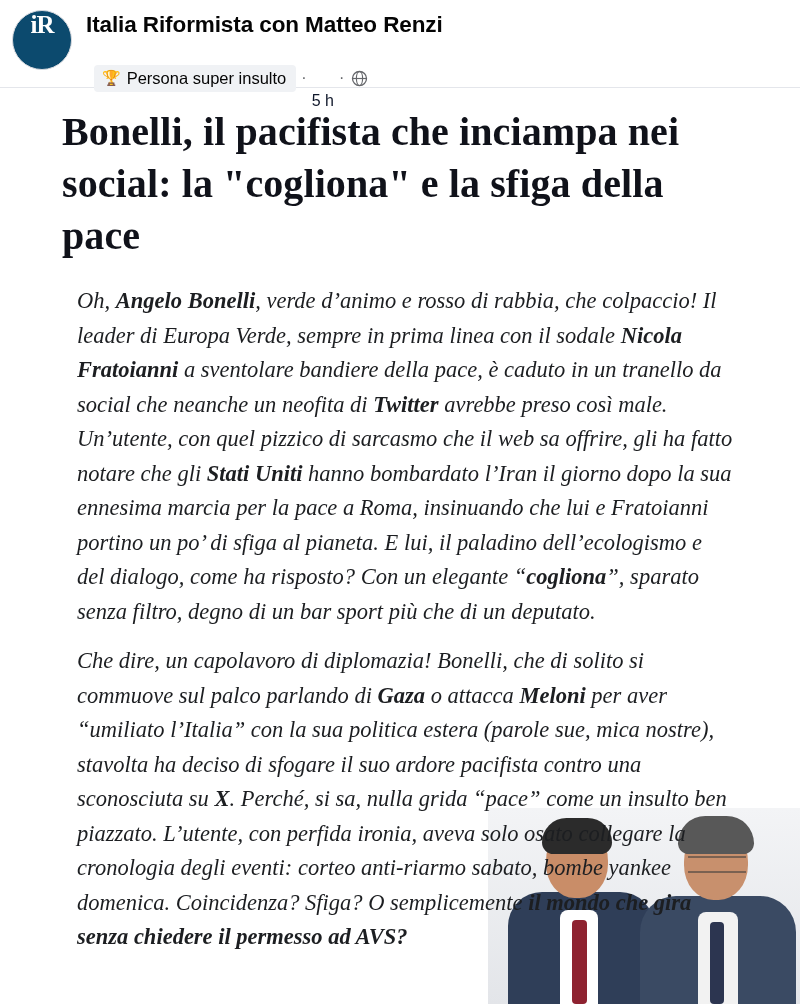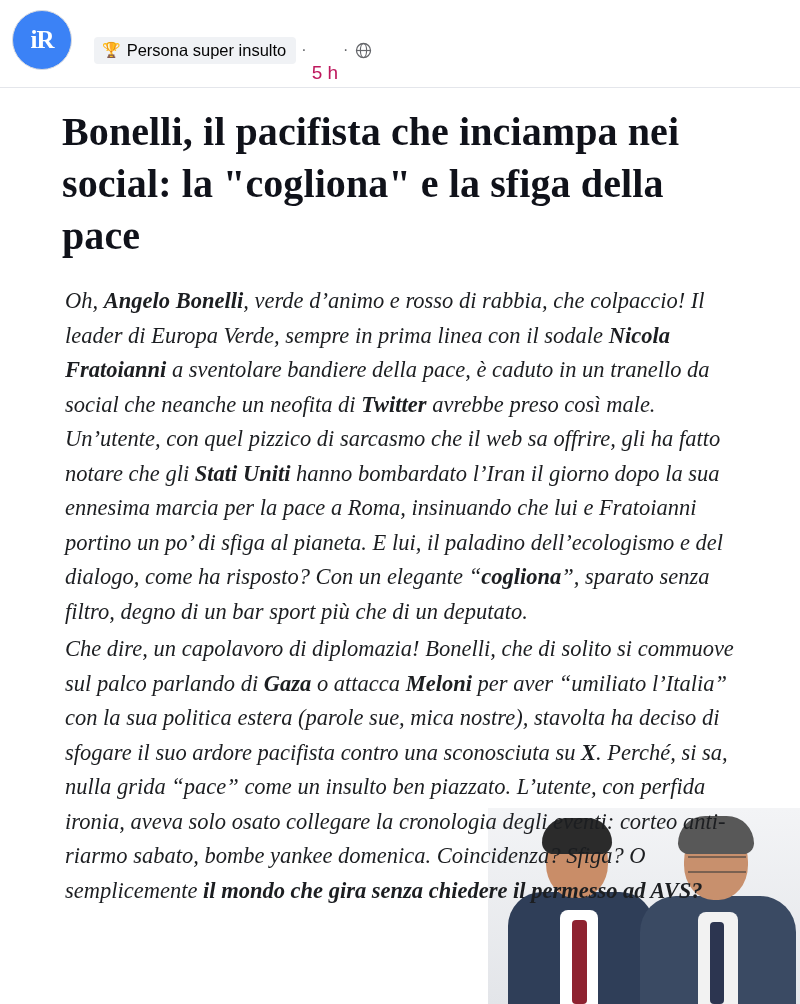--- a/index.html
+++ b/index.html
@@ -21,24 +21,24 @@
     align-items: flex-start;
     padding: 10px 12px 8px 12px;
     border-bottom: 1px solid #e4e6eb;
     box-sizing: border-box;
     height: 88px;
   }
   .avatar {
     width: 58px;
     height: 58px;
     border-radius: 50%;
-    background: #3b82f6;
+    background: #0c4a6e;
     color: #ffffff;
     display: flex;
-    align-items: center;
+    align-items: flex-start;
     justify-content: center;
     font-family: "Liberation Serif", serif;
     font-size: 25px;
     font-weight: bold;
     letter-spacing: -1px;
     flex: 0 0 auto;
     border: 1px solid #d8dadf;
   }
   .header-text {
     margin-left: 14px;
@@ -85,22 +85,22 @@
     margin-right: 6px;
     font-size: 15px;
     line-height: 1;
   }
   .dot-sep {
     margin: 0 5px;
     color: #65676b;
     font-size: 16px;
   }
   .timestamp {
-    color: #be185d;
-    font-size: 19px;
+    color: #0f172a;
+    font-size: 16px;
     margin-top: 46px;
   }
   .globe-icon {
     margin-left: 2px;
     display: inline-flex;
     align-items: center;
     color: #65676b;
   }
 
   
@@ -124,21 +124,21 @@
     font-family: "Liberation Serif", serif;
     font-style: italic;
     font-size: 22.5px;
     line-height: 34.5px;
     color: #1c1e21;
     margin: 0;
     position: relative;
     z-index: 2;
   }
   .body-text p {
-    margin: 3px;
+    margin: 15px;
   }
   .body-text b {
     font-weight: bold;
   }
 
   
   .photo {
     position: absolute;
     right: 0;
     bottom: 0;
@@ -204,20 +204,21 @@
   }
 </style>
 </head>
 <body>
 
 <div class="post-header">
   <div class="avatar">
     <span>iR</span>
   </div>
   <div class="header-text">
+    <div class="page-name">Italia Riformista con Matteo Renzi</div>
     <div class="meta-row">
       <span class="badge-chip">
         <span class="trophy">🏆</span>
         <span>Persona super insulto</span>
       </span>
       <span class="dot-sep">·</span>
       <span class="timestamp">5 h</span>
       <span class="dot-sep">·</span>
       <span class="globe-icon">
         <svg width="17" height="17" viewBox="0 0 16 16" aria-hidden="true">

